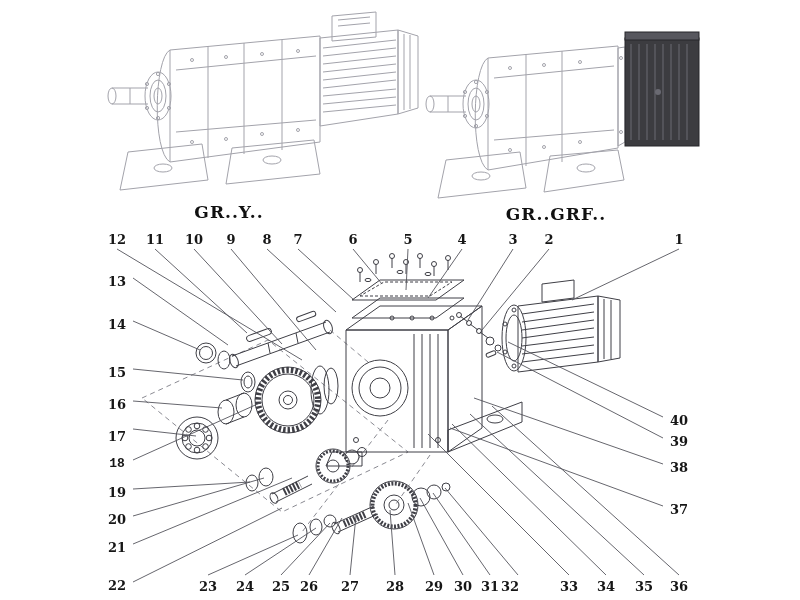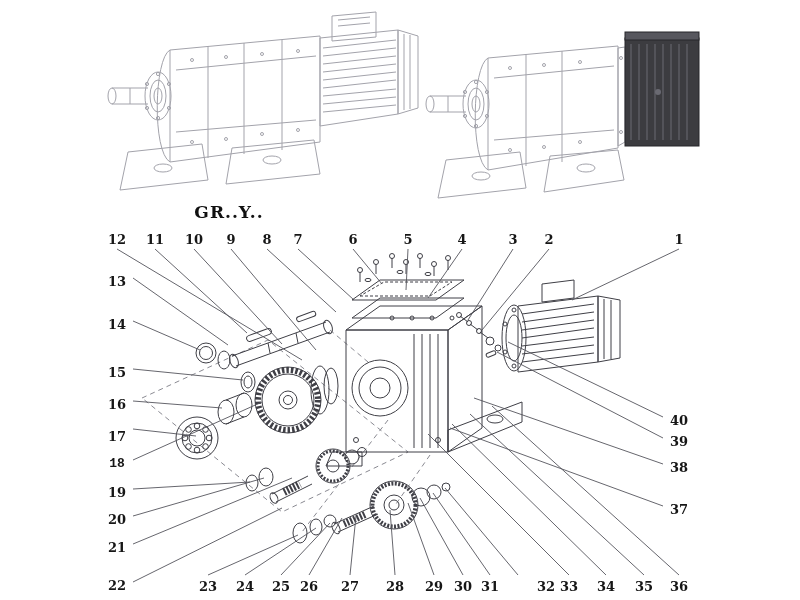--- a/index.html
+++ b/index.html
@@ -339,20 +339,21 @@
         <line x1="644" y1="575" x2="470" y2="414"></line>
         <line x1="679" y1="575" x2="492" y2="406"></line>
         <line x1="663" y1="506" x2="450" y2="428"></line>
         <line x1="663" y1="464" x2="474" y2="398"></line>
         <line x1="663" y1="438" x2="497" y2="352"></line>
         <line x1="663" y1="417" x2="508" y2="342"></line>
       </g>
   </svg>
 
   <div class="variant-title" style="left:229px;top:212px;">GR..Y..</div>
+  <div class="variant-title" style="left:556px;top:214px;">GR..GRF..</div>
 
   <div id="callout-layer">
       <div class="callout" style="left: 679px; top: 239px;">1</div>
       <div class="callout" style="left: 549px; top: 239px;">2</div>
       <div class="callout" style="left: 513px; top: 239px;">3</div>
       <div class="callout" style="left: 462px; top: 239px;">4</div>
       <div class="callout" style="left: 408px; top: 239px;">5</div>
       <div class="callout" style="left: 353px; top: 239px;">6</div>
       <div class="callout" style="left: 298px; top: 239px;">7</div>
       <div class="callout" style="left: 267px; top: 239px;">8</div>
@@ -372,21 +373,21 @@
       <div class="callout" style="left: 117px; top: 585px;">22</div>
       <div class="callout" style="left: 208px; top: 586px;">23</div>
       <div class="callout" style="left: 245px; top: 586px;">24</div>
       <div class="callout" style="left: 281px; top: 586px;">25</div>
       <div class="callout" style="left: 309px; top: 586px;">26</div>
       <div class="callout" style="left: 350px; top: 586px;">27</div>
       <div class="callout" style="left: 395px; top: 586px;">28</div>
       <div class="callout" style="left: 434px; top: 586px;">29</div>
       <div class="callout" style="left: 463px; top: 586px;">30</div>
       <div class="callout" style="left: 490px; top: 586px;">31</div>
-      <div class="callout" style="left: 546px; top: 586px;">32</div>
+      <div class="callout" style="left: 510px; top: 586px;">32</div>
       <div class="callout" style="left: 569px; top: 586px;">33</div>
       <div class="callout" style="left: 606px; top: 586px;">34</div>
       <div class="callout" style="left: 644px; top: 586px;">35</div>
       <div class="callout" style="left: 679px; top: 586px;">36</div>
       <div class="callout" style="left: 679px; top: 509px;">37</div>
       <div class="callout" style="left: 679px; top: 467px;">38</div>
       <div class="callout" style="left: 679px; top: 441px;">39</div>
       <div class="callout" style="left: 679px; top: 420px;">40</div>
     </div>
 </div>

